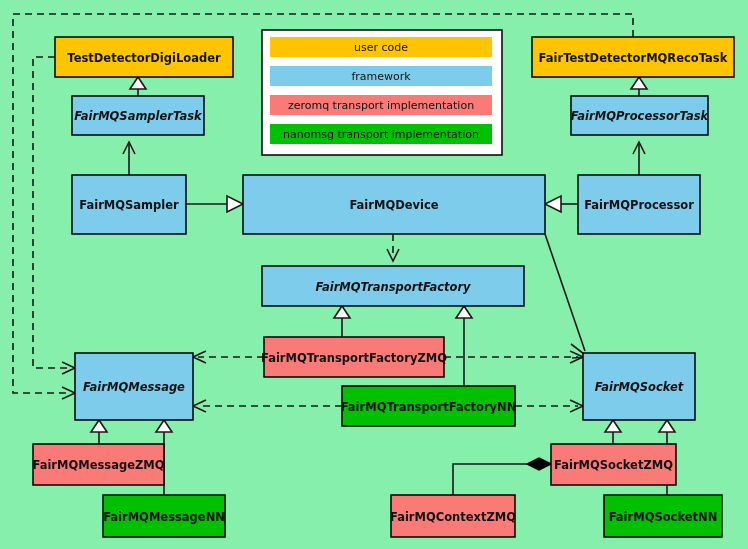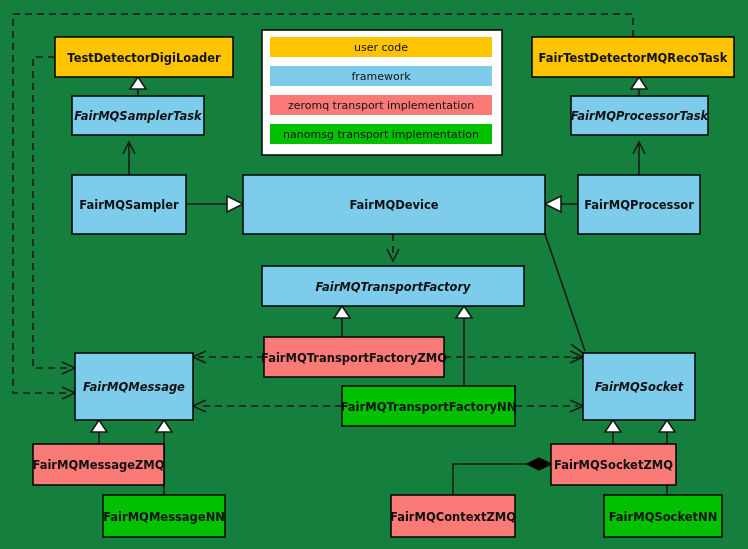--- a/index.html
+++ b/index.html
@@ -1,17 +1,17 @@
 <!DOCTYPE html>
 <html><head>
 <meta charset="utf-8">
 <style>
   html,body{margin:0;padding:0;background:#ffffff;}
   body{font-family:"DejaVu Sans","Liberation Sans",sans-serif;}
-  #diagram-root{position:relative;width:748px;height:549px;overflow:hidden;background:#15803d;}
+  #diagram-root{position:relative;width:748px;height:549px;overflow:hidden;background:#86efac;}
   svg#uml{position:absolute;left:0;top:0;width:748px;height:549px;}
   .box-rect{stroke:#000;stroke-width:1.5;}
   .box-label{font-family:"DejaVu Sans","Liberation Sans",sans-serif;font-size:11.5px;font-weight:bold;fill:#111;text-anchor:middle;dominant-baseline:middle;}
   .box-label.abstract{font-style:italic;}
   .legend-frame{fill:#ffffff;stroke:#000;stroke-width:1.5;}
   .legend-rect{stroke:none;}
   .legend-label{font-family:"DejaVu Sans","Liberation Sans",sans-serif;font-size:11px;fill:#111;text-anchor:middle;dominant-baseline:middle;}
   .edge{fill:none;stroke:#1a1a1a;stroke-width:1.6;}
   .edge.dashed{stroke-dasharray:7 5;}
   .tri{fill:#ffffff;stroke:#1a1a1a;stroke-width:1.6;}

